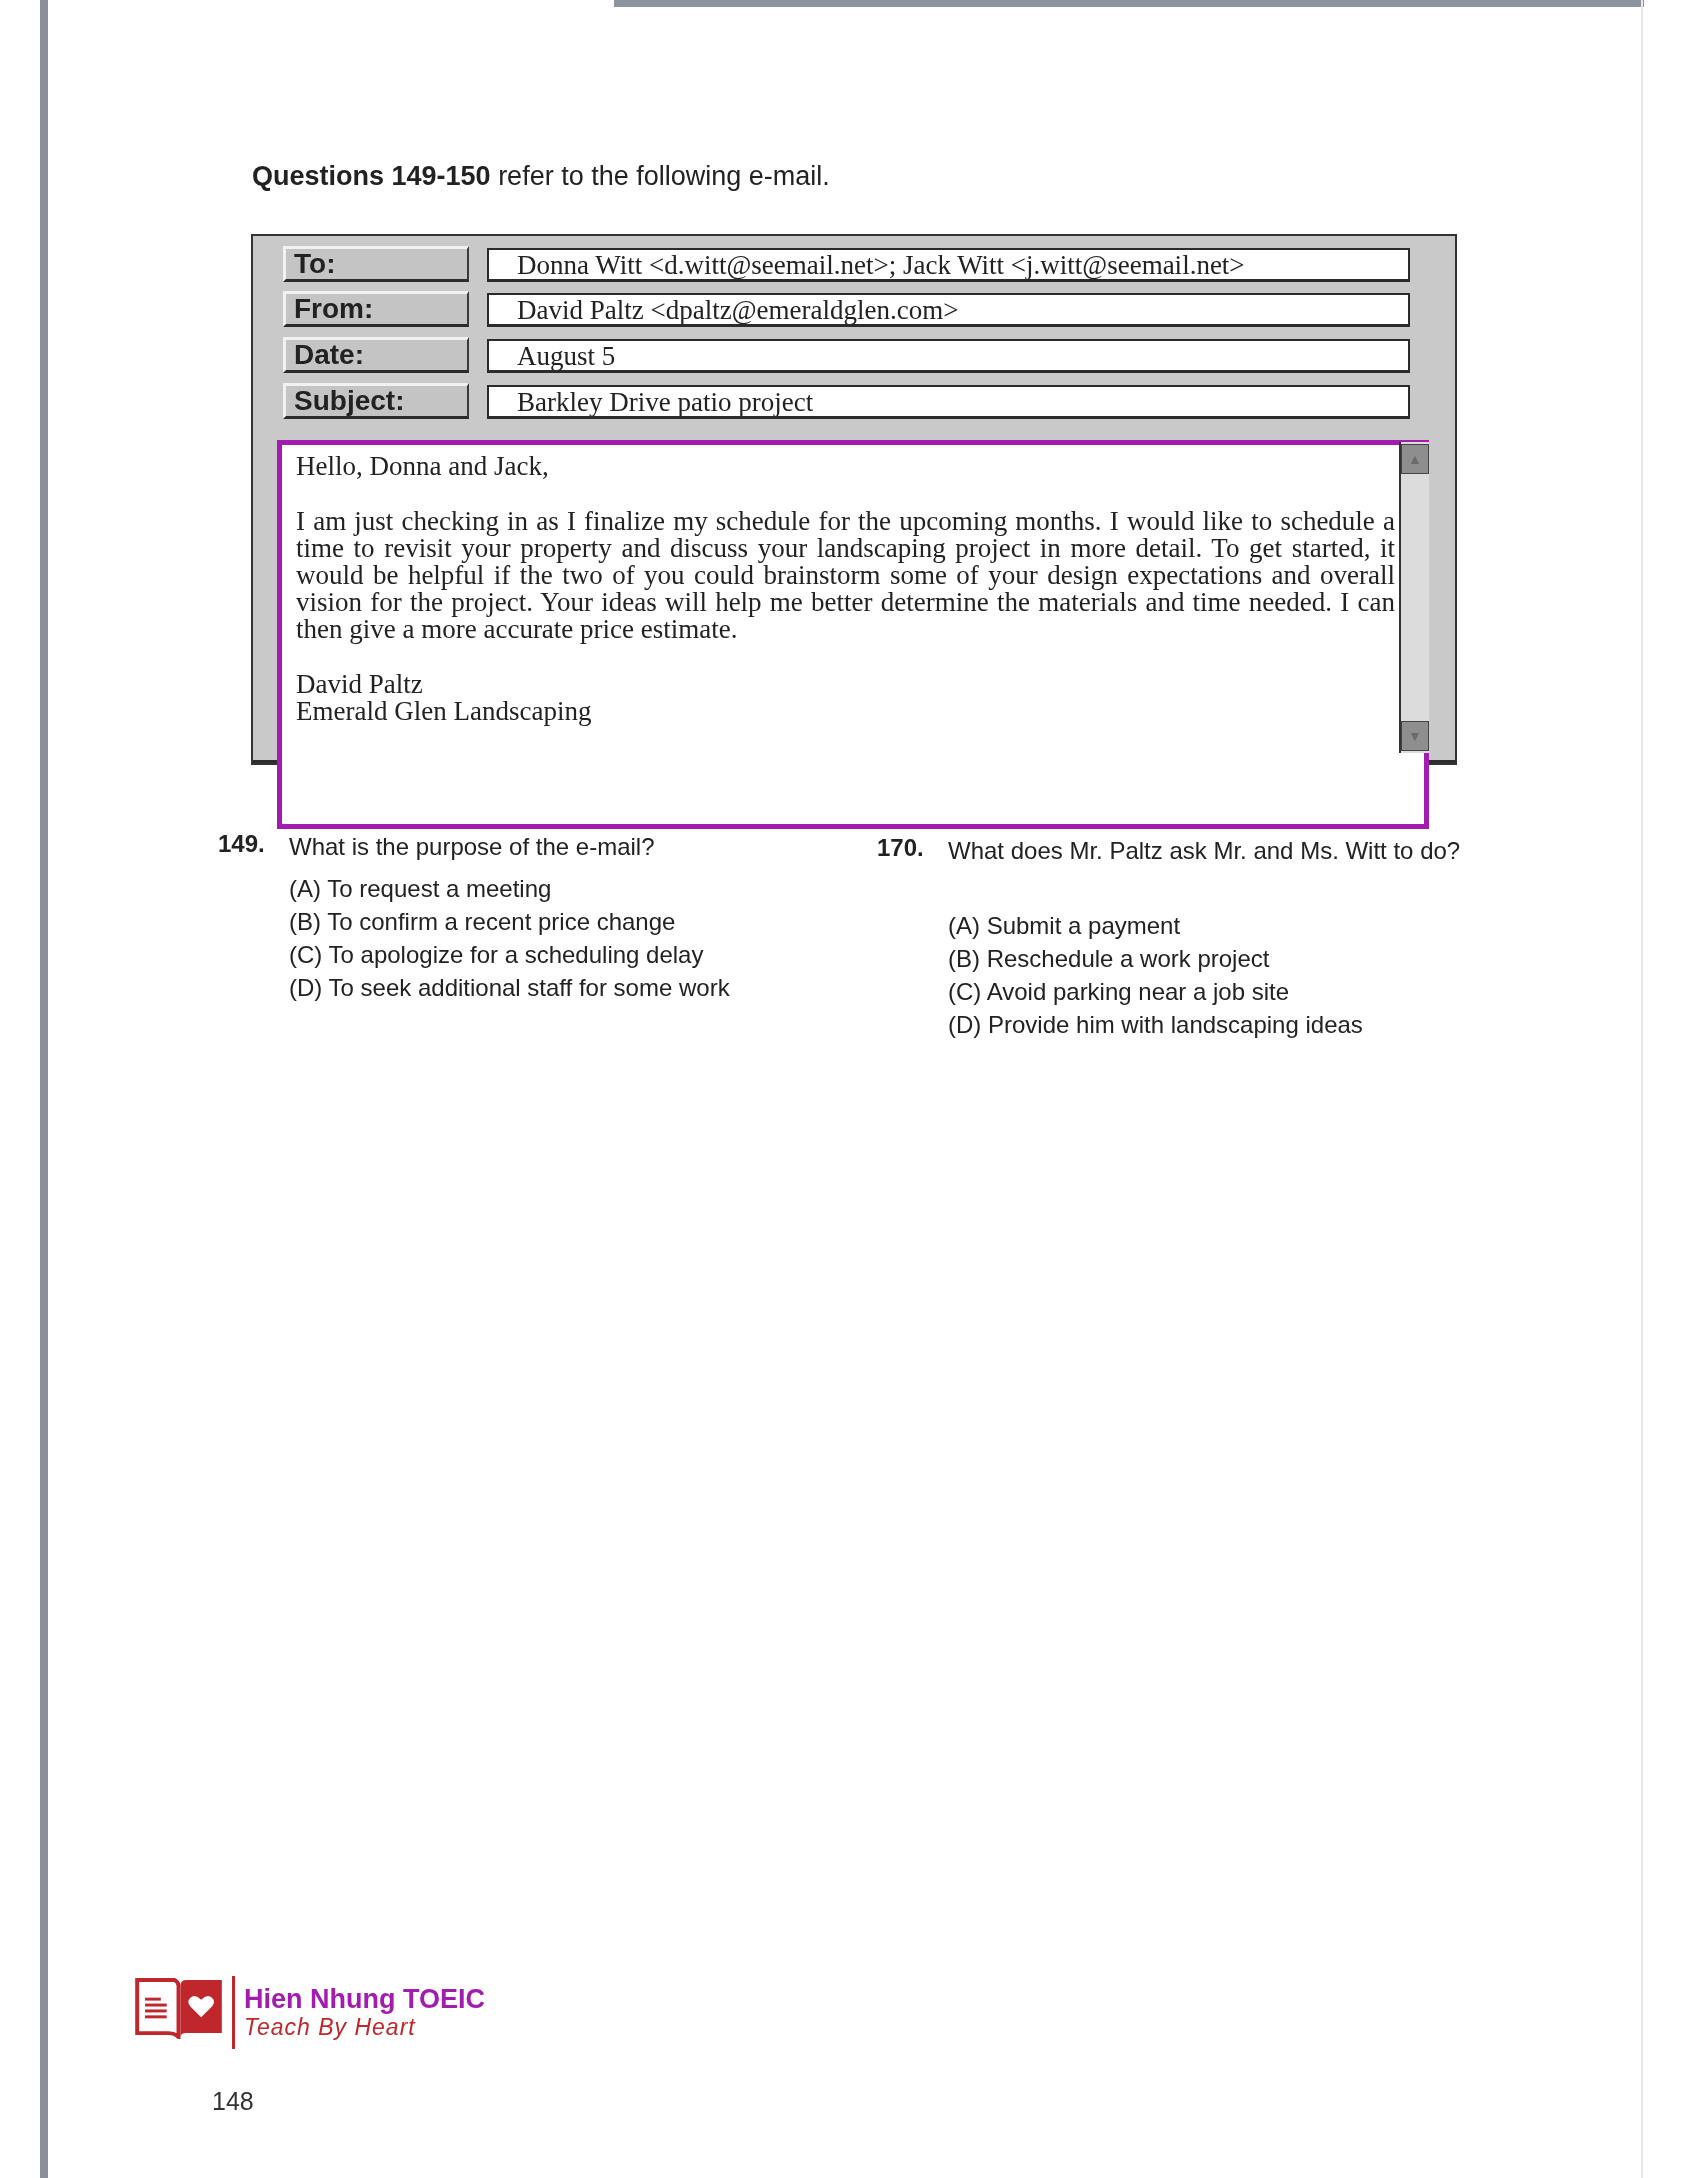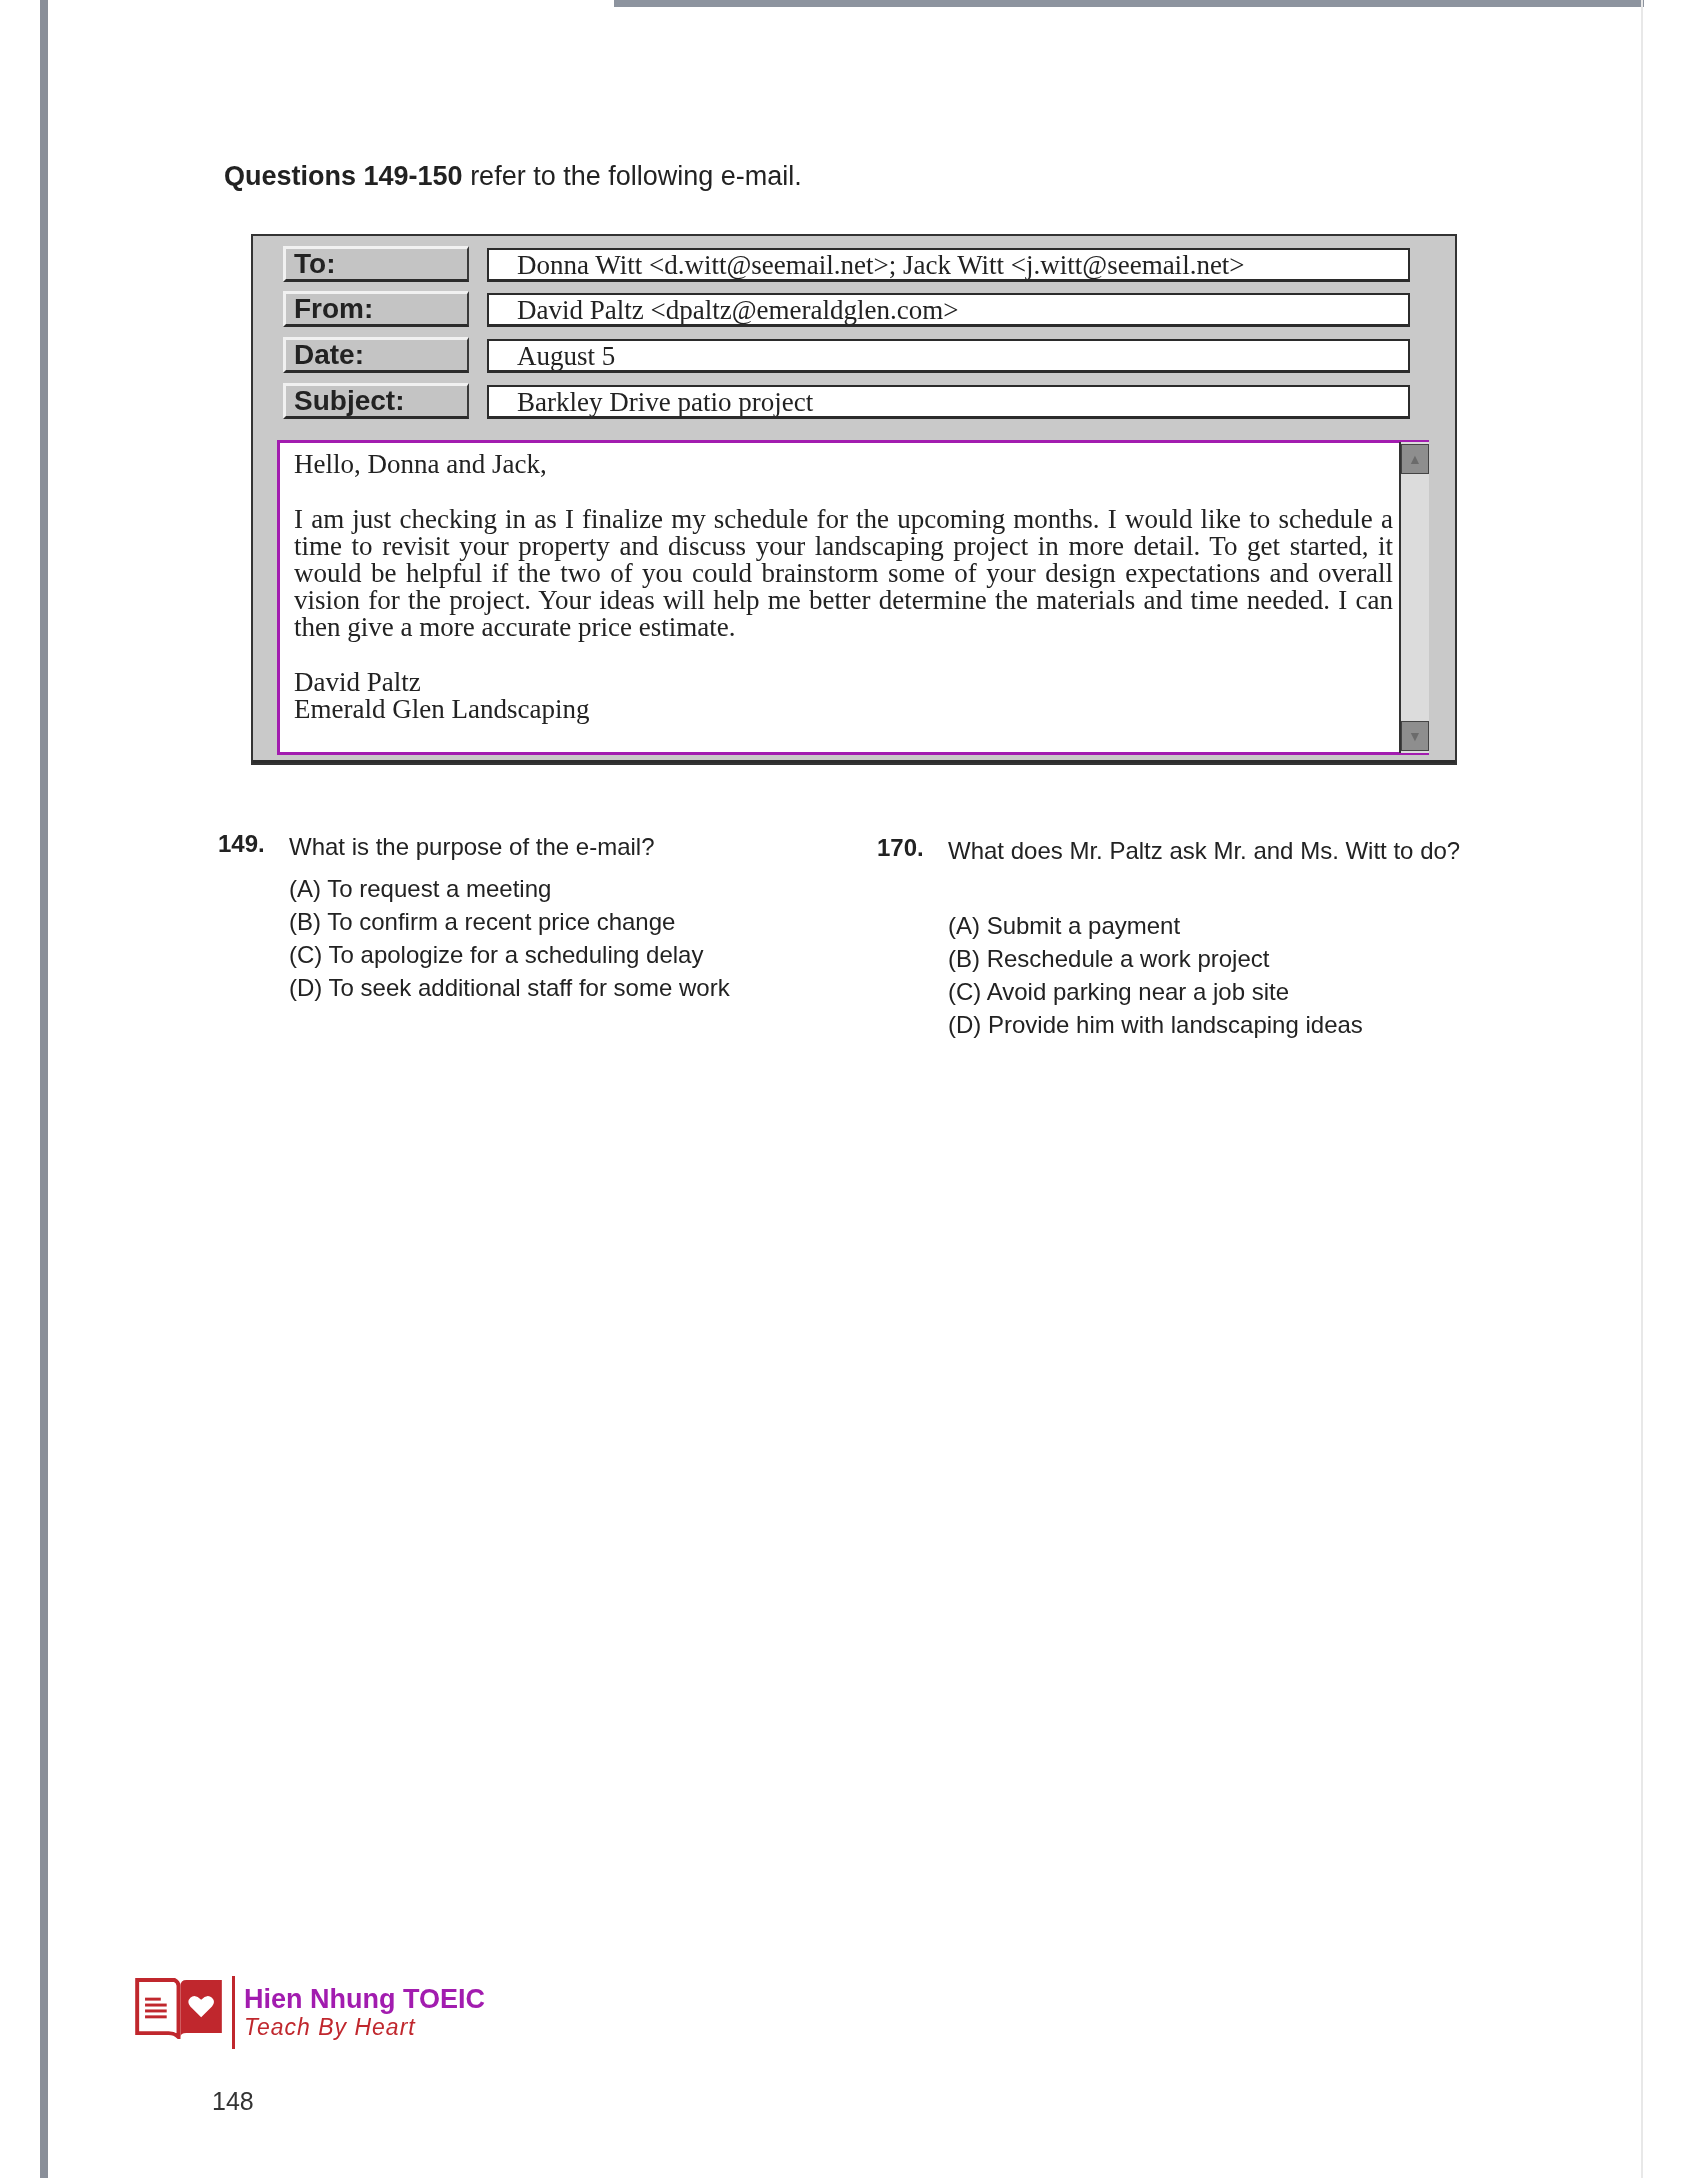--- a/index.html
+++ b/index.html
@@ -6,43 +6,43 @@
   body {
     width:1683px; height:2178px; position:relative; overflow:hidden;
     background:#ffffff; color:#222;
     font-family:"Liberation Sans", sans-serif;
   }
   .left-edge { position:absolute; left:40px; top:0; width:8px; height:2178px; background:#8a8f99; }
   .top-edge { position:absolute; left:614px; top:0; width:1030px; height:7px; background:#8d949f; }
   .right-edge { position:absolute; left:1641px; top:0; width:2px; height:2178px; background:#e8e8e8; }
 
   .intro { position:absolute; left:224px; top:161px; font-size:27px; color:#222; }
-  .intro b { font-weight:bold; }
+  .intro b { font-weight:bold;margin-left:28px; }
 
   .email-window {
     position:absolute; left:251px; top:234px; width:1206px; height:531px;
     background:#c9c9c9; border:2px solid #333; box-sizing:border-box;
     box-shadow: inset 0 -3px 0 #2d2d2d;
   }
   .hdr-row { position:absolute; left:30px; height:36px; width:1148px; }
   .hdr-label {
     position:absolute; left:0; top:0; width:186px; height:36px; box-sizing:border-box;
     background:#c4c4c4; border-top:3px solid #f1f1f1; border-left:3px solid #f1f1f1;
     border-bottom:3px solid #2b2b2b; border-right:2px solid #3a3a3a;
     font-weight:bold; font-size:28px; color:#222; line-height:30px; padding-left:8px;
   }
   .hdr-value {
     position:absolute; left:204px; top:2px; width:923px; height:34px; box-sizing:border-box;
     background:#fff; border:2px solid #2b2b2b; border-bottom-width:3px;
     font-family:"Liberation Serif", serif; font-size:27px; line-height:30px; padding-left:28px; color:#222;
     white-space:nowrap; overflow:hidden;
   }
   .body-pane {
-    position:absolute; left:24px; top:204px; width:1152px; height:315px;
-    background:#fff; border:3px solid #a21caf; box-sizing:border-box;
+    position:absolute; left:24px; top:204px; width:1152px; height:389px;
+    background:#fff; border:5px solid #a21caf; box-sizing:border-box;
     font-family:"Liberation Serif", serif; font-size:27px; line-height:27px; color:#222;
     padding:8px 14px;
   }
   .body-pane p { margin:0; }
   .greet { margin-bottom:28px !important; }
   .para { width:1099px; text-align:justify; margin-bottom:28px !important; }
   .scrollbar {
     position:absolute; left:1146px; top:206px; width:30px; height:311px;
     background:#dcdcdc; border-left:2px solid #333; box-sizing:border-box;
   }

